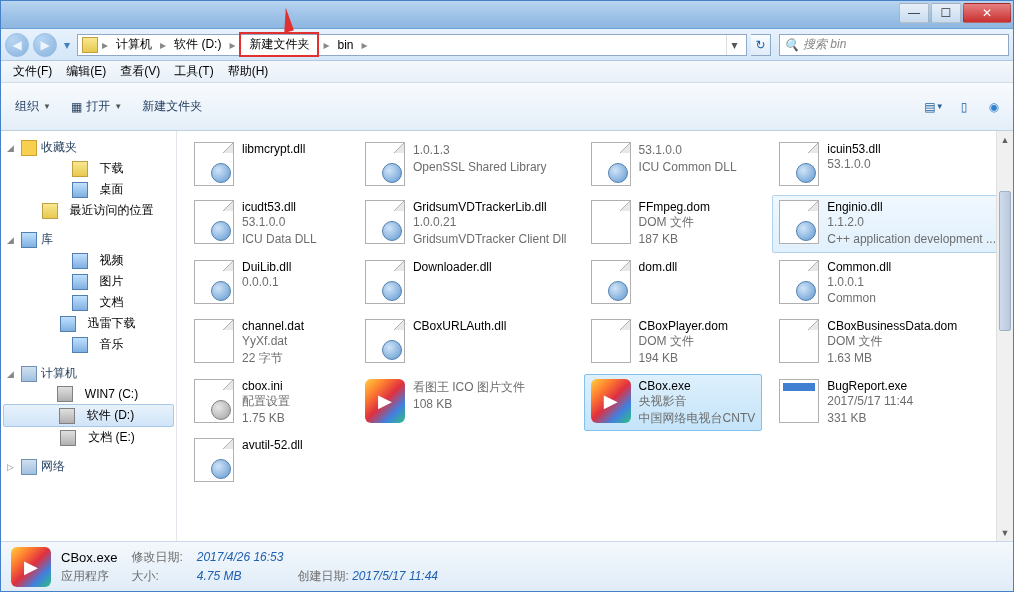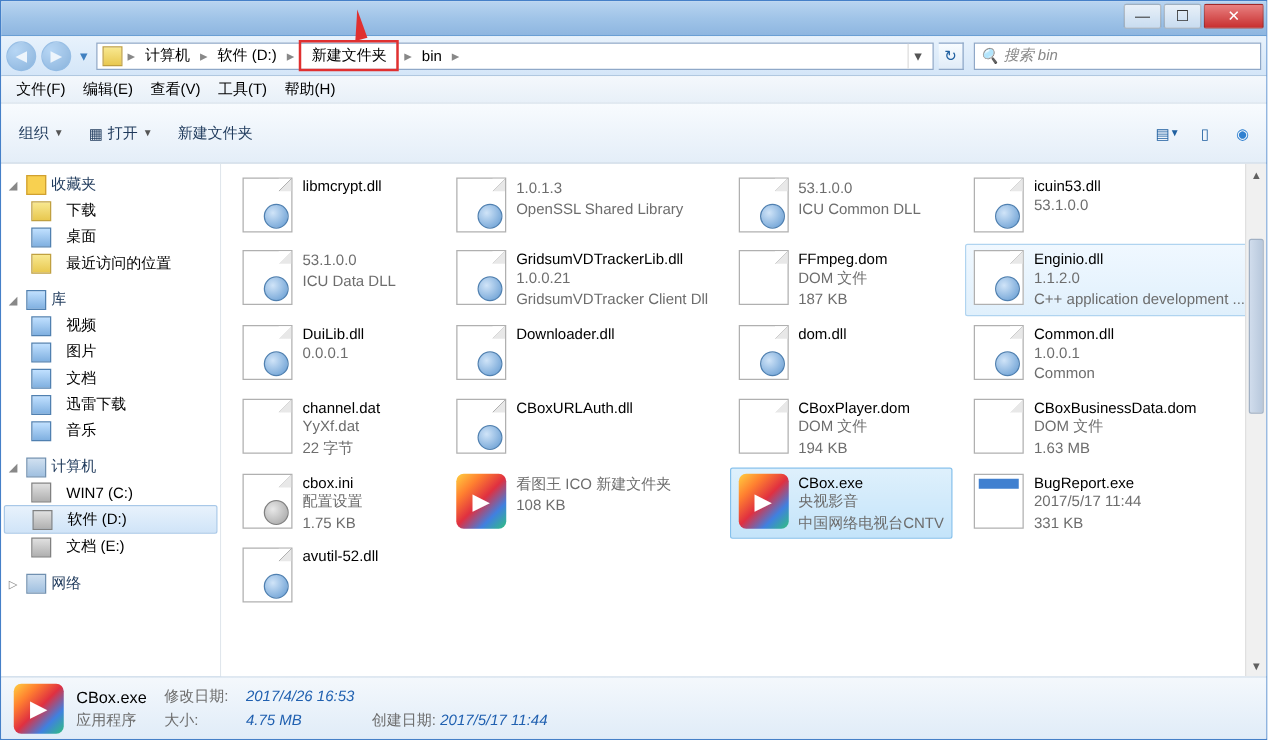--- a/index.html
+++ b/index.html
@@ -27,21 +27,21 @@
 .toolbar { height: 48px; background: linear-gradient(to bottom, #f8fbfe 0%, #e4eef8 100%); border-bottom: 1px solid #c0d0e0; display: flex; align-items: center; padding: 0 8px; gap: 8px; }
 .tool-item { display: flex; align-items: center; gap: 4px; padding: 3px 6px; color: #1e395b; }
 .tool-item .caret { font-size: 8px; color: #555; }
 .tool-spacer { flex: 1; }
 .tool-icon { width: 22px; height: 22px; display: flex; align-items: center; justify-content: center; color: #2060a0; }
 .content-area { flex: 1; display: flex; min-height: 0; }
 .sidebar { width: 176px; background: #fff; border-right: 1px solid #e0e6ec; overflow-y: auto; padding: 6px 0; }
 .sb-group { margin-bottom: 8px; }
 .sb-header { display: flex; align-items: center; gap: 4px; padding: 2px 6px; color: #1e395b; }
 .sb-header .caret { width: 10px; font-size: 9px; color: #888; }
-.sb-item { display: flex; align-items: center; gap: 12px; padding: 2px 6px 2px 24px; color: #000; }
+.sb-item { display: flex; align-items: center; gap: 12px; padding: 2px 6px 2px 24px; color: #000; justify-content: center; }
 .sb-item.sel { background: linear-gradient(to bottom, #e8f2fc, #d0e4f8); border: 1px solid #a8c8e8; border-radius: 2px; margin: 0 2px; padding-left: 22px; }
 .sb-ico { width: 16px; height: 16px; display: inline-block; background: #c8d8e8; border: 1px solid #90a8c0; }
 .sb-ico.star { background: #f8d050; border-color: #d0a030; }
 .sb-ico.folder { background: linear-gradient(#f8e890,#e8c850); border-color: #c0a040; }
 .sb-ico.lib { background: linear-gradient(#c0e0ff,#80b0e0); border-color: #5080b0; }
 .sb-ico.drive { background: linear-gradient(#e0e0e0,#b0b0b0); border-color: #808080; }
 .sb-ico.comp { background: linear-gradient(#d0e0f0,#a0c0e0); border-color: #7090b0; }
 .file-area { flex: 1; overflow: auto; padding: 6px 10px; position: relative; background: #fff; }
 .file-grid { display: grid; grid-template-columns: repeat(4, 1fr); gap: 2px 10px; }
 .file-item { display: flex; align-items: flex-start; gap: 8px; padding: 4px 6px; border: 1px solid transparent; border-radius: 2px; min-height: 56px; }
@@ -242,20 +242,21 @@
           <div class="file-item">
             <div class="file-icon doc dll"></div>
             <div class="file-info">
               <div class="file-name">icuin53.dll</div>
               <div class="file-meta">53.1.0.0</div>
             </div>
           </div>
           <div class="file-item">
             <div class="file-icon doc dll"></div>
             <div class="file-info">
+              <div class="file-name">icudt53.dll</div>
               <div class="file-meta">53.1.0.0</div>
               <div class="file-meta">ICU Data DLL</div>
             </div>
           </div>
           <div class="file-item">
             <div class="file-icon doc dll"></div>
             <div class="file-info">
               <div class="file-name">GridsumVDTrackerLib.dll</div>
               <div class="file-meta">1.0.0.21</div>
               <div class="file-meta">GridsumVDTracker Client Dll</div>
@@ -338,21 +339,21 @@
             <div class="file-icon doc ini"></div>
             <div class="file-info">
               <div class="file-name">cbox.ini</div>
               <div class="file-meta">配置设置</div>
               <div class="file-meta">1.75 KB</div>
             </div>
           </div>
           <div class="file-item">
             <div class="file-icon exe"></div>
             <div class="file-info">
-              <div class="file-meta">看图王 ICO 新建文件夹</div>
+              <div class="file-meta">看图王 ICO 图片文件</div>
               <div class="file-meta">108 KB</div>
             </div>
           </div>
           <div class="file-item selected">
             <div class="file-icon exe"></div>
             <div class="file-info">
               <div class="file-name">CBox.exe</div>
               <div class="file-meta">央视影音</div>
               <div class="file-meta">中国网络电视台CNTV</div>
             </div>

